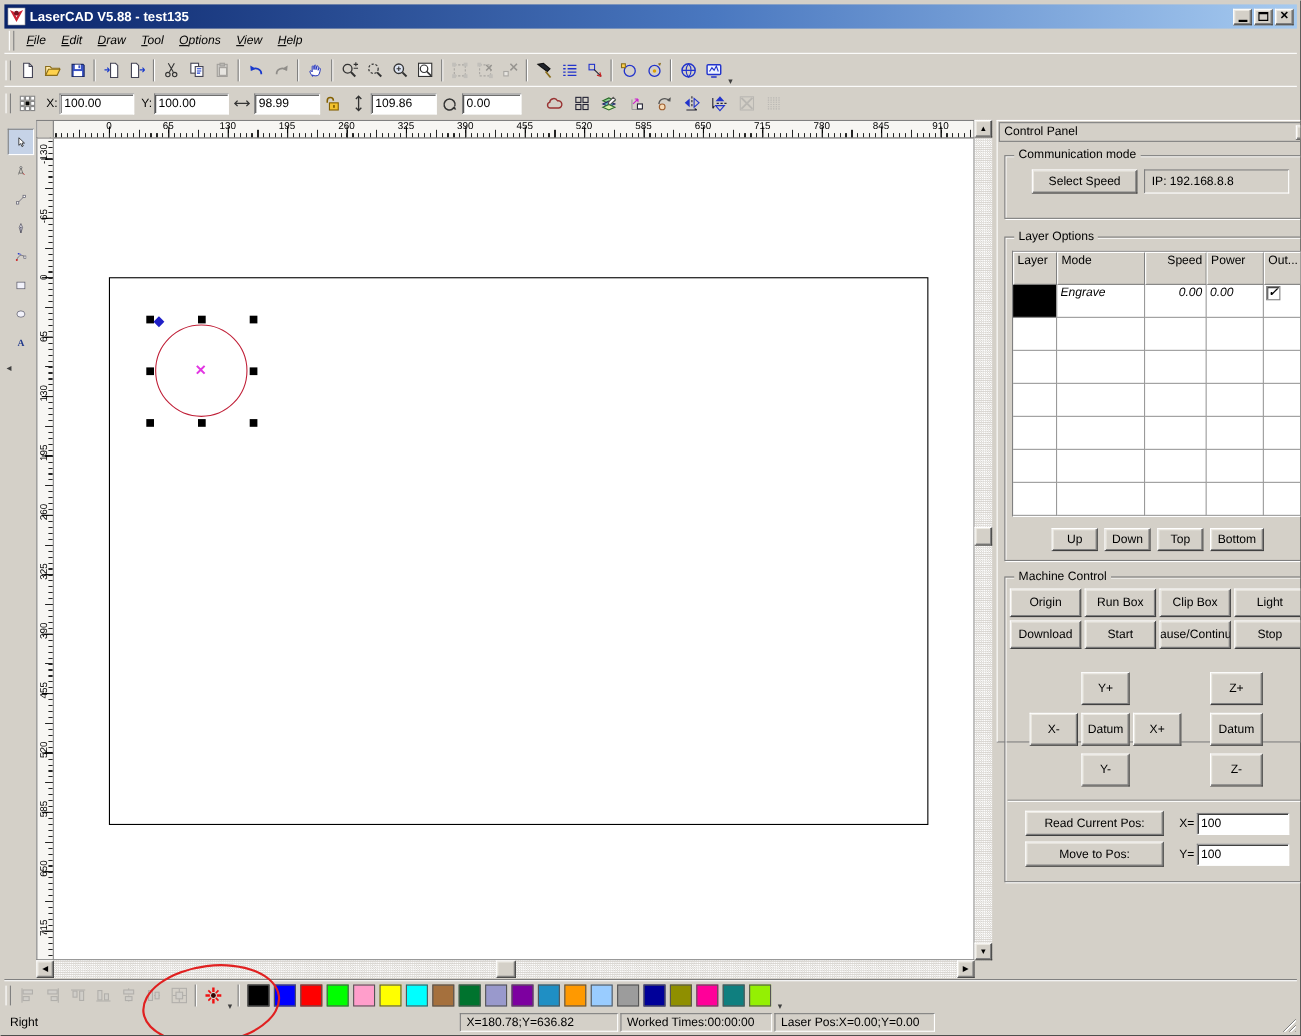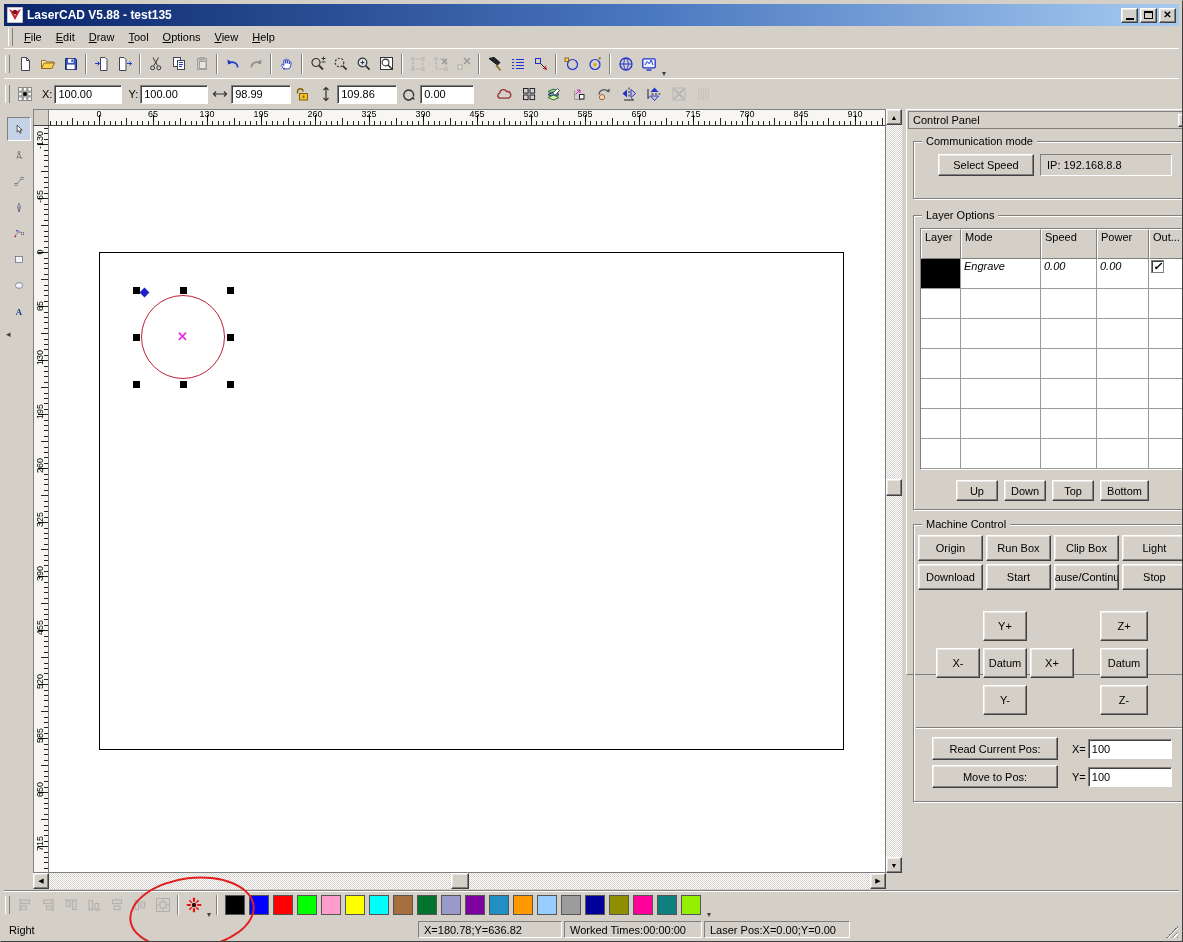--- a/index.html
+++ b/index.html
@@ -81,21 +81,21 @@
   .xbtn{width:14px;height:13px;display:flex;align-items:center;justify-content:center;font-size:9px;font-weight:bold;padding:0;}
   .commrow{display:flex;align-items:center;padding:12px 6px 10px 24px;gap:6px;}
   .btn{font-family:"Liberation Sans",sans-serif;font-size:11px;display:flex;align-items:center;justify-content:center;padding:0;}
   .selmode{width:96px;height:22px;}
   .ipfield{width:132px;height:22px;background:#d4d0c8;display:flex;align-items:center;padding:0 6px;}
   
   .ltable{margin:12px 6px 6px 6px;border:1px solid;border-color:#808080 #fff #fff #808080;background:#fff;}
   .lrow{display:flex;height:30px;}
   .lhcell{background:#d4d0c8;border:1px solid;border-color:#fff #808080 #808080 #fff;padding:1px 3px;overflow:hidden;white-space:nowrap;}
   .lcell{border-right:1px solid #9a9a9a;border-bottom:1px solid #9a9a9a;padding:1px 3px;overflow:hidden;white-space:nowrap;font-style:italic;}
-  .c0{width:40px;flex:none;}.c1{width:80px;flex:none;}.c2{width:56px;flex:none;}.c3{width:52px;flex:none;}.c4{flex:1;}
+  .c0{width:40px;flex:none;}.c1{width:80px;flex:none;}.c2{width:56px;flex:none;text-align:right;}.c3{width:52px;flex:none;}.c4{flex:1;}
   .swatchcell{padding:0;}
   .cbx{width:13px;height:13px;background:#fff;border:1px solid #808080;box-shadow:inset 1px 1px 0 #404040;
     font-size:11px;line-height:11px;text-align:center;font-weight:bold;margin:1px 0 0 2px;}
   .lbtnrow{display:flex;justify-content:center;gap:6px;padding:4px 0 8px 0;}
   .lbtnrow .btn{height:21px;}
   
   .mc{height:278px;position:relative;}
   .mcgrid{position:absolute;left:4px;top:10px;right:4px;display:grid;grid-template-columns:repeat(4,1fr);gap:3px;}
   .mcgrid .btn{height:26px;white-space:nowrap;overflow:hidden;}
   .jog{position:absolute;}
@@ -133,21 +133,21 @@
         <span class="mingl"></span>
       </button>
     <button class="winbtn raised">
         <span class="maxgl"></span>
       </button>
     <button class="winbtn raised">✕</button>
   </div>
 
   <div class="menubar">
     <span class="grip"></span>
-    <span id="menuitems" style="display: inline-flex;">
+    <span id="menuitems" style="display: inline-flex; font-style: italic;">
         <span class="menuitem"><u>F</u>ile</span>
         <span class="menuitem"><u>E</u>dit</span>
         <span class="menuitem"><u>D</u>raw</span>
         <span class="menuitem"><u>T</u>ool</span>
         <span class="menuitem"><u>O</u>ptions</span>
         <span class="menuitem"><u>V</u>iew</span>
         <span class="menuitem"><u>H</u>elp</span>
       </span>
   </div>
 

